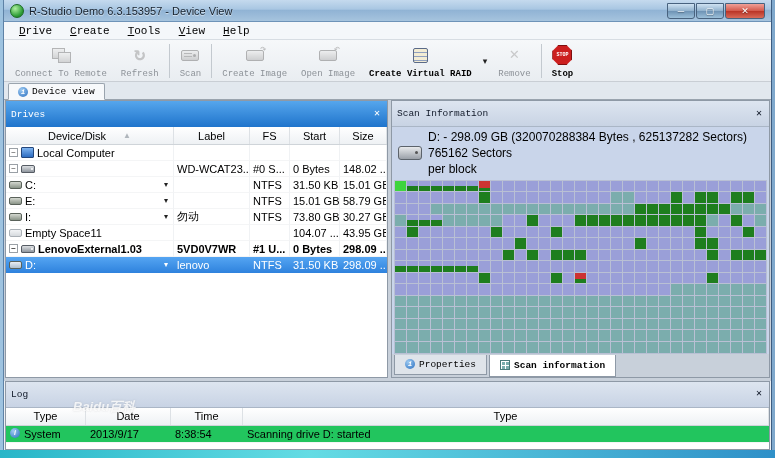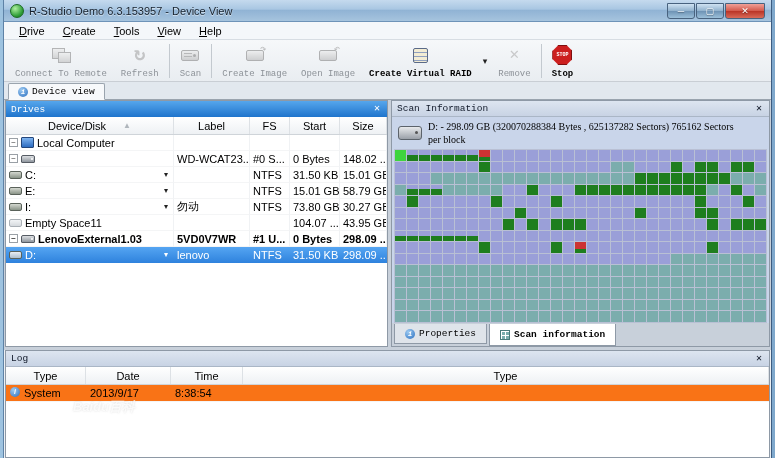--- a/index.html
+++ b/index.html
@@ -1,41 +1,41 @@
 <!DOCTYPE html>
 <html><head>
 <meta charset="utf-8">
 <style>
   * { margin:0; padding:0; box-sizing:border-box; }
   html,body { width:775px; height:458px; overflow:hidden; }
   body { font-family:"Liberation Sans", sans-serif; font-size:11px; color:#000; background:#555; position:relative; }
 
   
   .frame { position:absolute; inset:0; background:linear-gradient(90deg,#9ec3e0,#7fa8cc);
-           display:flex; flex-direction:row; }
+           display:flex; flex-direction:column; }
   .frame-bottom { height:8px; background:linear-gradient(90deg,#28b6c8,#64dce4 40%,#2f90c8); flex:0 0 auto; }
   .win-body { flex:1; margin:0 3px; background:#ecf0f4; display:flex; flex-direction:column; border-left:1px solid #5e82a6; border-right:1px solid #3d5c80; overflow:hidden; }
 
   
   .titlebar { height:22px; flex:0 0 auto; display:flex; align-items:center; padding:0 6px;
     background:linear-gradient(180deg,#c5daee 0%,#a8c6e2 45%,#8fb2d4 46%,#a6c4de 100%);
     border-bottom:1px solid #6e93b8; }
   .app-icon { width:14px; height:14px; border-radius:50%; margin-right:5px; flex:0 0 auto;
     background:radial-gradient(circle at 35% 30%, #aef0a0, #2f9e38 65%, #15701e); border:1px solid #1d6b24; }
   .title-text { flex:1; font-size:11px; color:#15202c; text-shadow:0 1px 1px rgba(255,255,255,.7); }
   .win-btns { display:flex; gap:1px; }
   .wbtn { width:28px; height:16px; border:1px solid #48627e; border-radius:0 0 3px 3px; font-size:9px;
     display:flex; align-items:center; justify-content:center; color:#fff;
     background:linear-gradient(180deg,#cfe2f2,#8fb0cc 50%,#6d92b4 51%,#9cc0da); text-shadow:0 1px 1px rgba(0,0,0,.4); }
   .wbtn.close { width:40px; background:linear-gradient(180deg,#f0a098,#d2574a 50%,#b93326 51%,#d96a58); }
 
   
   .menubar { height:18px; flex:0 0 auto; background:#f4f7fa; border-bottom:1px solid #d7dde3;
     display:flex; align-items:center; padding-left:6px; }
-  .menu-item { padding:1px 9px; cursor:default; }
+  .menu-item { padding:1px 9px; cursor:default;font-family:Liberation Mono, monospace; }
   .menu-item u { text-decoration:underline; }
 
   
   .toolbar { height:42px; flex:0 0 auto; background:linear-gradient(180deg,#f6f8fa,#e9edf1);
     border-bottom:1px solid #c9ced4; display:flex; align-items:stretch; padding:2px 4px 1px; }
   .tbtn { display:flex; flex-direction:column; align-items:center; justify-content:space-between;
     padding:2px 7px 1px; font-family:"Liberation Mono", monospace; font-size:9px; white-space:nowrap; }
   .tbtn .lab { color:#000; }
   .tbtn.disabled .lab { color:#8d9298; }
   .tbtn.disabled .ticon { opacity:.55; filter:grayscale(1); }
@@ -70,21 +70,21 @@
   .tabstrip { height:18px; flex:0 0 auto; background:#e2e8ee; border-bottom:1px solid #9aa4ae; display:flex; align-items:flex-end; padding-left:4px; }
   .vtab { height:17px; background:#f7f9fb; border:1px solid #9aa4ae; border-bottom:1px solid #f7f9fb;
     border-radius:2px 2px 0 0; display:flex; align-items:center; gap:4px; padding:0 9px;
     font-family:"Liberation Mono", monospace; font-size:9.5px; position:relative; top:1px; }
 
   
   .main { flex:0 0 245px; display:flex; background:#c8d0da; gap:3px; padding:0 1px; }
   .panel { display:flex; flex-direction:column; background:#fff; border:1px solid #8e99a6; }
   .drives-panel { width:383px; flex:0 0 auto; }
   .scan-panel { flex:1; background:#c9d5ea; }
-  .phead { height:16px; flex:0 0 auto; display:flex; align-items:center; padding:0 5px;
+  .phead { height:26px; flex:0 0 auto; display:flex; align-items:center; padding:0 5px;
     font-family:"Liberation Mono", monospace; font-size:9.5px; }
   .phead.blue { background:linear-gradient(180deg,#56a6ec,#1f74cc); color:#fff; }
   .phead.gray { background:linear-gradient(180deg,#dde5f0,#c8d3e4); color:#101828; border-bottom:1px solid #aab6c6; }
   .phead .ptitle { flex:1; }
   .pclose { font-size:10px; line-height:1; padding:0 2px; }
   .phead.blue .pclose { color:#fff; }
 
   
   .colhead { height:18px; flex:0 0 auto; display:flex; background:linear-gradient(180deg,#ffffff,#eef1f4);
     border-bottom:1px solid #cfd4d9; }
@@ -110,41 +110,41 @@
   .ti-part { width:13px; height:8px; flex:0 0 auto; background:linear-gradient(180deg,#d4d8d0,#8a9488); border:1px solid #5a625a; border-radius:2px; }
   .ti-empty { width:13px; height:8px; flex:0 0 auto; background:linear-gradient(180deg,#f2f4f6,#d6dade); border:1px solid #aab0b6; border-radius:2px; }
   .trow.sel .ti-part { background:linear-gradient(180deg,#e8eef4,#aebecc); }
   .devcaret { margin-left:auto; font-size:8px; color:#222; padding-right:2px; }
   .trow.sel .devcaret { color:#fff; }
 
   
   .scan-info { flex:0 0 32px; display:flex; align-items:center; gap:6px; padding:2px 6px; background:#c9d5ea; }
   .hdd-big { width:24px; height:14px; flex:0 0 auto; background:linear-gradient(180deg,#e8eaec,#9aa0a8); border:1px solid #5c636b; border-radius:3px; position:relative; }
   .hdd-big::after { content:""; position:absolute; right:3px; top:4px; width:3px; height:3px; border-radius:50%; background:#555; }
-  .scan-text { font-family:Liberation Serif, serif; font-size:10px; line-height:1.35; color:#000; }
+  .scan-text { font-family:Liberation Sans, sans-serif; font-size:12px; line-height:1.35; color:#000; }
   .gridwrap { flex:1; padding:0 2px; background:#c9d5ea; }
   .scan-grid { width:100%; height:174px; display:grid; grid-template-columns:repeat(31,1fr);
     grid-template-rows:repeat(15,1fr); gap:1px; background:#b9c0d4; padding:1px; }
   .cell-P { background:#9a9fd8; } .cell-T { background:#7badad; }
   .cell-G { background:#1e7e1e; }
   .cell-B { background:linear-gradient(180deg,#9a9fd8 45%,#1e7e1e 45%); }
   .cell-S { background:#3ed43e; }
   .cell-R { background:linear-gradient(180deg,#cc3333 65%,#1e7e1e 65%); }
   .scan-tabs { flex:0 0 23px; display:flex; align-items:flex-start; gap:2px; background:#c8d0da; padding:1px 2px 0; }
   .stab { height:20px; display:flex; align-items:center; gap:4px; padding:0 10px;
     font-family:"Liberation Mono", monospace; font-size:9.5px; background:#dfe4ea; border:1px solid #8e99a6; border-top:none; }
   .stab.active { background:#fff; font-weight:bold; height:22px; }
   .ico-info { width:10px; height:10px; flex:0 0 auto; border-radius:50%; background:radial-gradient(circle at 35% 30%,#9ecbf2,#2a6fc0); color:#fff; font-size:7px; line-height:10px; text-align:center; font-style:italic; font-weight:bold; }
   .ico-grid { width:10px; height:10px; flex:0 0 auto; background:#7badad; border:1px solid #4a7a7a;
     background-image:linear-gradient(#fff 1px,transparent 1px),linear-gradient(90deg,#fff 1px,transparent 1px);
     background-size:4px 4px; }
 
   
   .hsplit { height:3px; background:#c8d0da; }
-  .log-panel { flex:1; display:flex; flex-direction:column; background:#f97316; border:1px solid #8e99a6; margin:0 1px; }
+  .log-panel { flex:1; display:flex; flex-direction:column; background:#22c55e; border:1px solid #8e99a6; margin:0 1px; }
   .logrow { height:17px; display:flex; align-items:center; border-bottom:1px solid #f4f5f6; }
   .logrow > div, .logcols > .ch { padding:0 4px; white-space:nowrap; overflow:hidden; }
   .lc-type { flex:0 0 80px; display:flex; gap:4px; }
   .lc-date { flex:0 0 85px; } .lc-time { flex:0 0 72px; } .lc-text { flex:1; }
   .logempty { flex:1; background:#fff; }
 
   
   .statusbar { height:20px; flex:0 0 auto; background:linear-gradient(180deg,#f0f1f2,#dfe1e3);
     border-top:1px solid #aeb2b6; display:flex; align-items:center; padding:0 6px; gap:8px; }
   .sb-left { flex:0 0 auto; }
@@ -859,20 +859,21 @@
         <div class="ch lc-time" style="justify-content:center">Time</div>
         <div class="ch lc-text" style="justify-content:center">Type</div>
       </div>
       <div class="logrow">
         <div class="lc-type">
             <span class="ico-info">i</span>
             <span>System</span>
           </div>
         <div class="lc-date">2013/9/17</div>
         <div class="lc-time">8:38:54</div>
+        <div class="lc-text">Scanning drive D: started</div>
       </div>
       <div class="logempty"></div>
     </div>
 
 
   </div>
   <div class="frame-bottom"></div>
 </div>
 
 <div class="watermark">Baidu百科</div>

